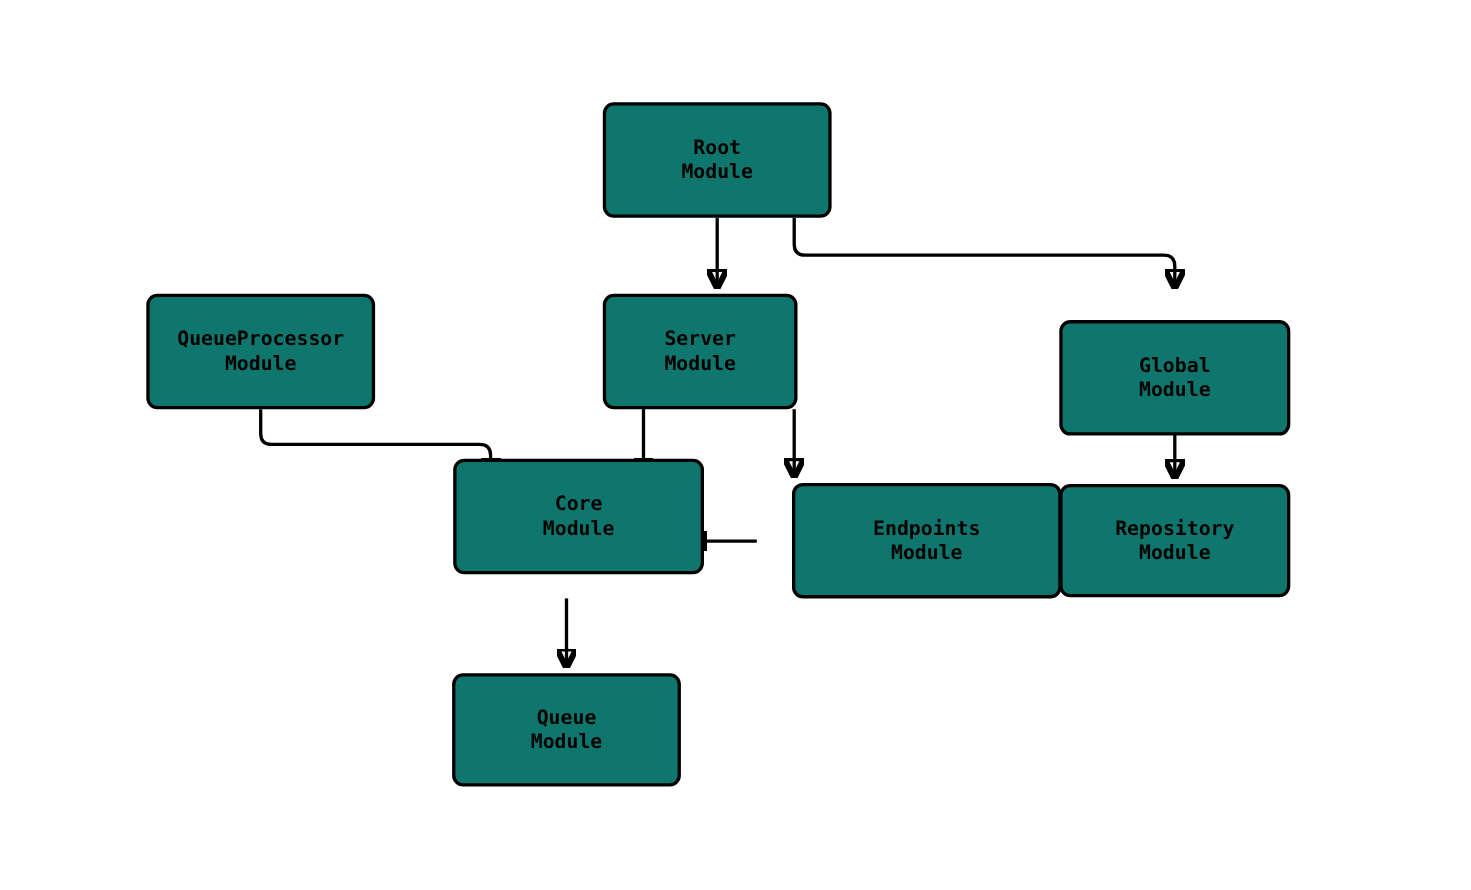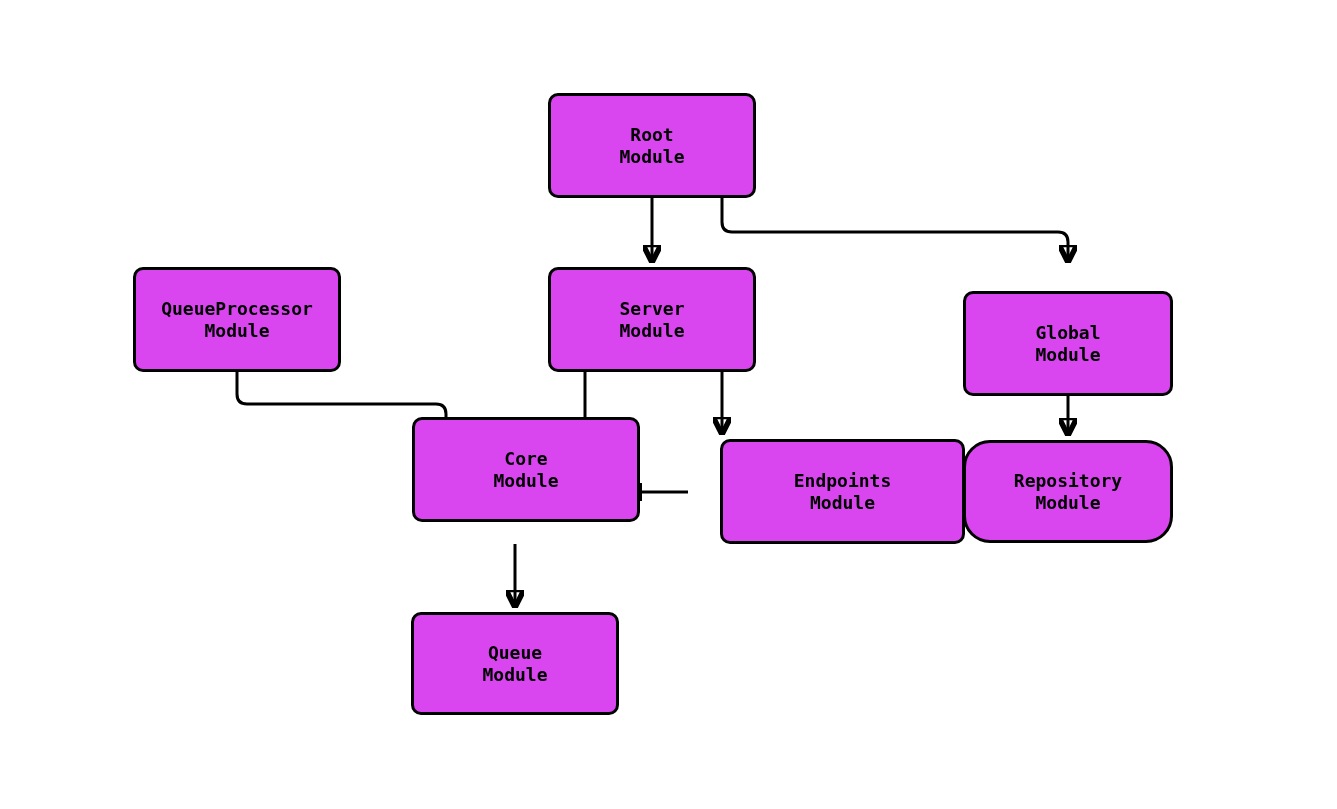--- a/index.html
+++ b/index.html
@@ -25,38 +25,38 @@
   .edges-layer path {
     fill: none;
     stroke: #000000;
     stroke-width: 3;
   }
   .node {
     position: absolute;
     box-sizing: border-box;
     border: 3px solid #000000;
     border-radius: 10px;
-    background: #d946ef;
+    background: #0f766e;
     display: flex;
     align-items: center;
     justify-content: center;
     text-align: center;
     font-weight: bold;
     font-size: 18px;
     line-height: 22px;
     color: #000000;
     white-space: pre-line;
   }
   .node-root         { left: 548px; top:  93px; width: 208px; height: 105px; }
   .node-qp           { left: 133px; top: 267px; width: 208px; height: 105px; }
-  .node-server       { left: 548px; top: 267px; width: 208px; height: 105px; }
+  .node-server       { left: 548px; top: 267px; width: 177px; height: 105px; }
   .node-global       { left: 963px; top: 267px; width: 210px; height: 105px; margin-top: 24px; }
   .node-core         { left: 412px; top: 417px; width: 228px; height: 105px; }
   .node-endpoints    { left: 720px; top: 439px; width: 245px; height: 105px; text-align: center; }
-  .node-repository   { left: 963px; top: 440px; width: 210px; height: 103px; border-radius: 27px; }
+  .node-repository   { left: 963px; top: 440px; width: 210px; height: 103px; }
   .node-queue        { left: 411px; top: 612px; width: 208px; height: 103px; justify-content: center; }
 </style>
 </head>
 <body>
 
 <div class="canvas">
 
   <svg class="edges-layer" width="1337" height="809" viewBox="0 0 1337 809" xmlns="http://www.w3.org/2000/svg">
     <defs>
       <marker id="arrow" viewBox="0 0 10 10" refX="8" refY="5" markerWidth="6" markerHeight="6" orient="auto">

